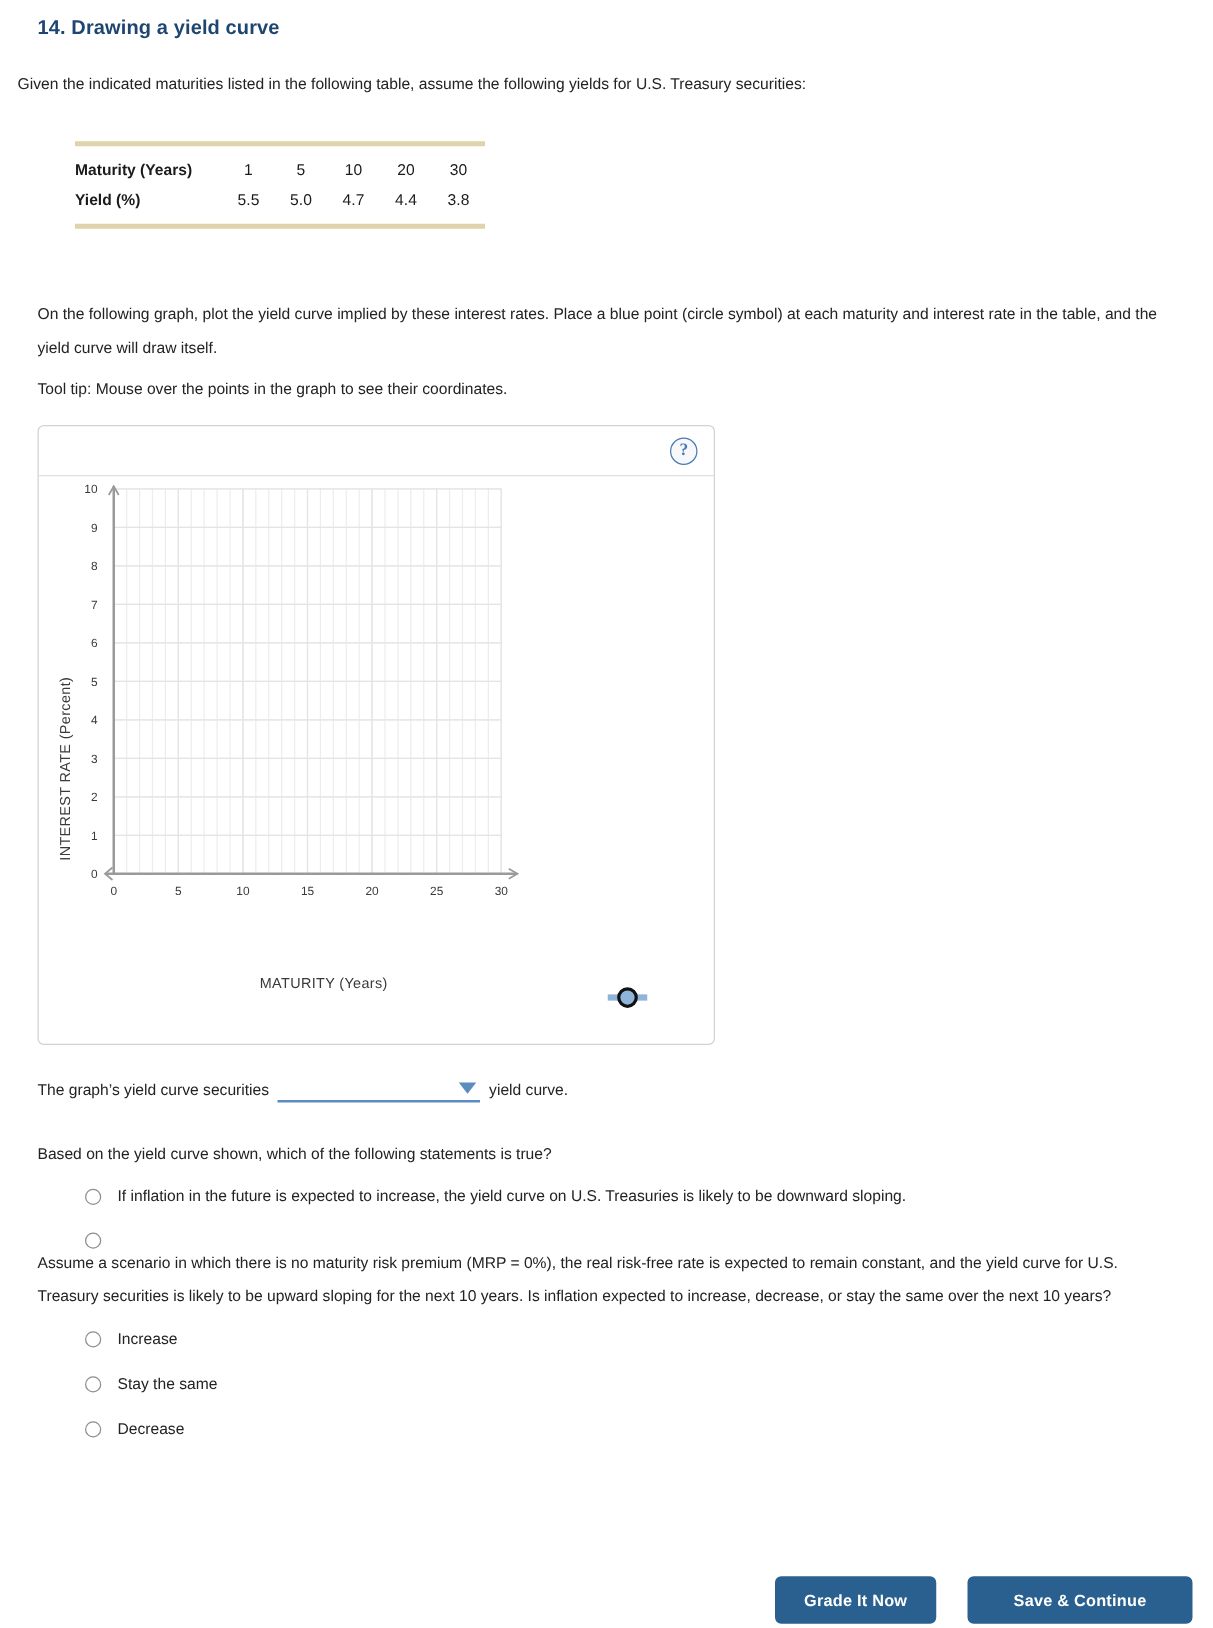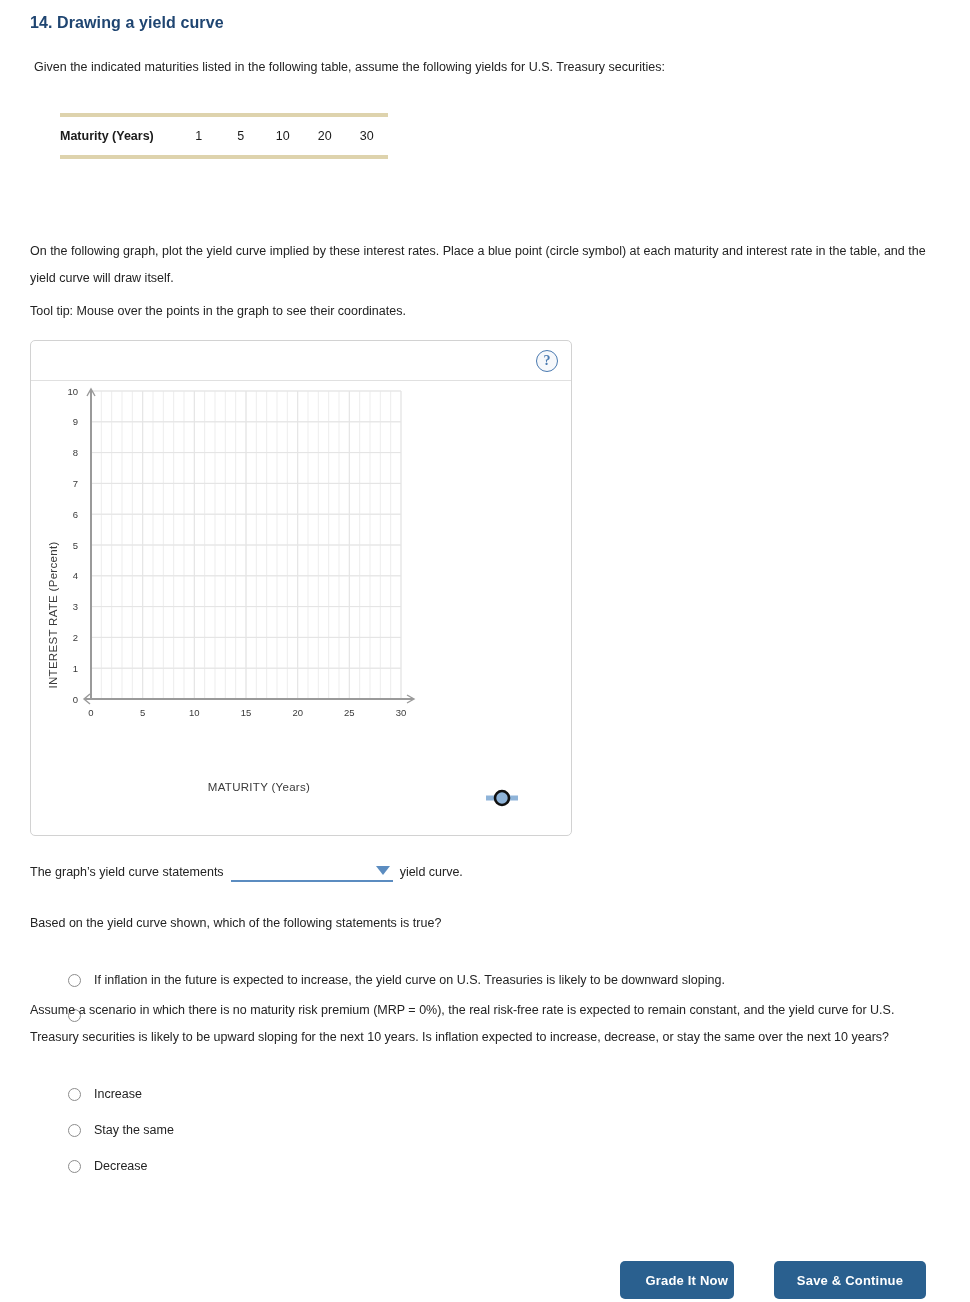--- a/index.html
+++ b/index.html
@@ -25,21 +25,21 @@
     letter-spacing: 0.1px;
   }
 
   
   .para {
     position: absolute;
     font-size: 12.5px;
     line-height: 27px;
     color: #232323;
   }
-  #intro-para  { left: 34px; top: 54px;  width: 900px; }
+  #intro-para  { left: 14px; top: 54px;  width: 900px; }
   #plot-para   { left: 30px; top: 238px; width: 912px; }
   #tooltip-para{ left: 30px; top: 298px; width: 900px; }
   #q2-prompt   { left: 30px; top: 910px; width: 900px; }
   #q3-prompt   { left: 30px; top: 997px; width: 912px; }
 
   
   .data-table-wrap {
     position: absolute;
     left: 60px; top: 113px;
     border-top: 4px solid #ded3ad;
@@ -149,21 +149,21 @@
   .select-arrow {
     position: absolute;
     right: 3px; bottom: 5px;
     width: 0; height: 0;
     border-left: 7px solid transparent;
     border-right: 7px solid transparent;
     border-top: 9px solid #5b8cc0;
   }
 
   
-  .radio-group { position: absolute; margin-top: 23px; }
+  .radio-group { position: absolute; }
   #q2-options { left: 68px; top: 950px; }
   #q3-options { left: 68px; top: 1064px; }
   .radio-row {
     display: flex;
     align-items: center;
     margin-bottom: 22px;
     cursor: pointer;
   }
   .radio-mark {
     width: 13px; height: 13px;
@@ -182,40 +182,48 @@
     border-radius: 5px;
     background: #2a608f;
     color: #ffffff;
     font-size: 13px;
     font-weight: bold;
     border: none;
     cursor: pointer;
     font-family: "Liberation Sans", sans-serif;
     letter-spacing: 0.2px;
   }
-  #grade-btn { left: 620px; top: 1261px; width: 114px; text-align: right; }
-  #save-btn  { left: 774px; top: 1261px; width: 152px; }
+  #grade-btn { left: 620px; top: 1261px; width: 129px; }
+  #save-btn  { left: 774px; top: 1261px; width: 180px; }
 </style>
 </head>
 <body>
 
 <div class="q-title">14. Drawing a yield curve</div>
 
 <div class="para" id="intro-para">Given the indicated maturities listed in the following table, assume the following yields for U.S. Treasury securities:</div>
 
 <div class="data-table-wrap">
   <table class="data-table">
     <tbody>
         <tr>
       <th class="rowlabel">Maturity (Years)</th>
       <td class="val">1</td>
       <td class="val">5</td>
       <td class="val">10</td>
       <td class="val">20</td>
       <td class="val">30</td>
+    </tr>
+    <tr>
+      <th class="rowlabel">Yield (%)</th>
+      <td class="val">5.5</td>
+      <td class="val">5.0</td>
+      <td class="val">4.7</td>
+      <td class="val">4.4</td>
+      <td class="val">3.8</td>
     </tr>
   </tbody>
     </table>
 </div>
 
 <div class="para" id="plot-para">On the following graph, plot the yield curve implied by these interest rates. Place a blue point (circle symbol) at each maturity and interest rate in the table, and the yield curve will draw itself.</div>
 <div class="para" id="tooltip-para">Tool tip: Mouse over the points in the graph to see their coordinates.</div>
 
 <div class="graph-panel">
   <div class="graph-panel-header">
@@ -316,21 +324,21 @@
         <text x="163.33333333333331" y="335" text-anchor="middle" font-family="&quot;Liberation Sans&quot;, sans-serif" font-size="9.5" fill="#3a3a3a">10</text>
         <text x="215" y="335" text-anchor="middle" font-family="&quot;Liberation Sans&quot;, sans-serif" font-size="9.5" fill="#3a3a3a">15</text>
         <text x="266.66666666666663" y="335" text-anchor="middle" font-family="&quot;Liberation Sans&quot;, sans-serif" font-size="9.5" fill="#3a3a3a">20</text>
         <text x="318.33333333333337" y="335" text-anchor="middle" font-family="&quot;Liberation Sans&quot;, sans-serif" font-size="9.5" fill="#3a3a3a">25</text>
         <text x="370" y="335" text-anchor="middle" font-family="&quot;Liberation Sans&quot;, sans-serif" font-size="9.5" fill="#3a3a3a">30</text>
       </svg>
   </div>
 </div>
 
 <div class="dropdown-line">
-  <span class="txt">The graph’s yield curve statements</span>
+  <span class="txt">The graph’s yield curve securities</span>
   <span class="select-box">
     <span class="selected-value"></span>
     <span class="select-arrow"></span>
   </span>
   <span class="txt">yield curve.</span>
 </div>
 
 <div class="para" id="q2-prompt">Based on the yield curve shown, which of the following statements is true?</div>
 <div class="radio-group" id="q2-options">
   <div class="radio-row">

